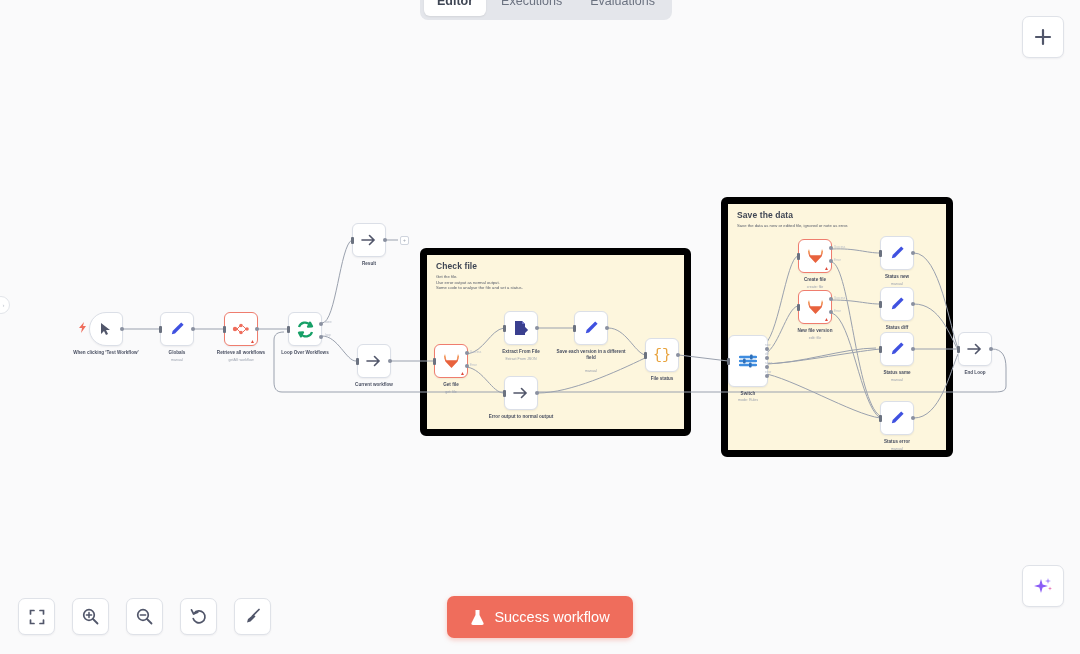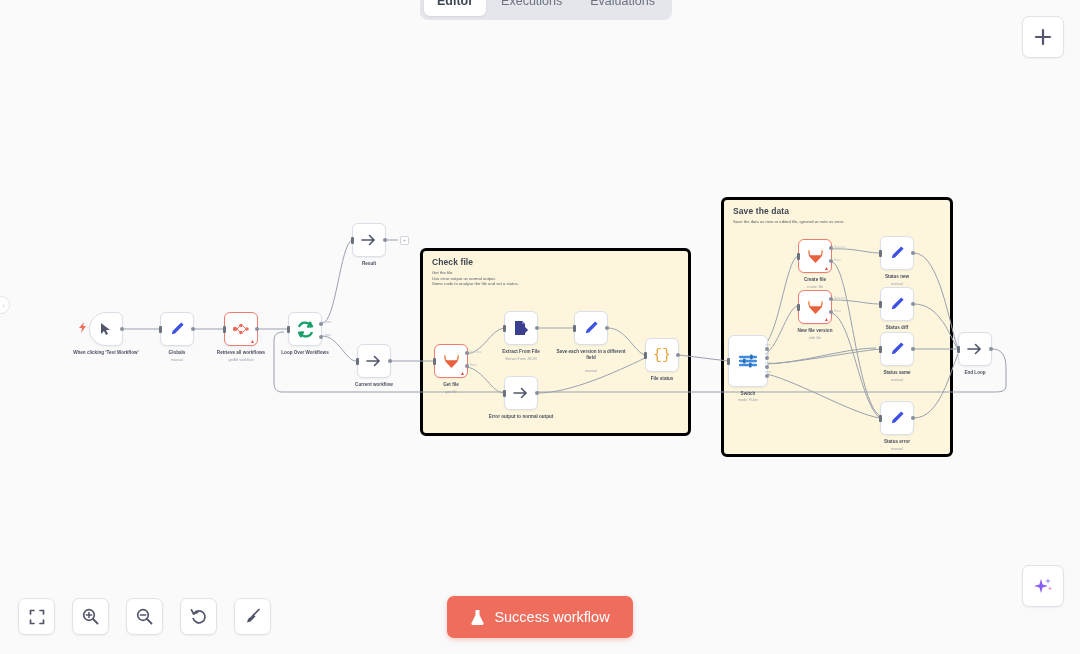--- a/index.html
+++ b/index.html
@@ -19,21 +19,21 @@
   }
   .tab{
     font-size:12.5px;line-height:16px;padding:6px 13px 7px;border-radius:6px;
     color:#6b7280;white-space:nowrap;cursor:pointer;
   }
   .tab.active{background:#ffffff;color:#3f4654;font-weight:600;
     box-shadow:0 1px 2px rgba(0,0,0,.08);}
   
   .canvas{position:absolute;inset:0;overflow:hidden;}
   .sticky{
-    position:absolute;background:#fdf6dd;border:3px solid #000000;
+    position:absolute;background:#fdf6dd;border:7px solid #000000;
     border-radius:6px;box-sizing:border-box;
   }
   .sticky .s-title{
     position:absolute;left:9px;top:6px;font-size:8.5px;font-weight:700;
     color:#3f4654;letter-spacing:.1px;
   }
   .sticky .s-body{
     position:absolute;left:9px;top:19px;font-size:4.2px;line-height:5.6px;
     color:#555b68;white-space:pre-line;
   }

